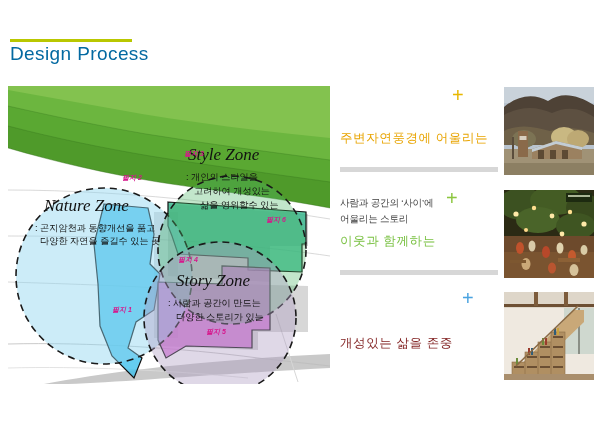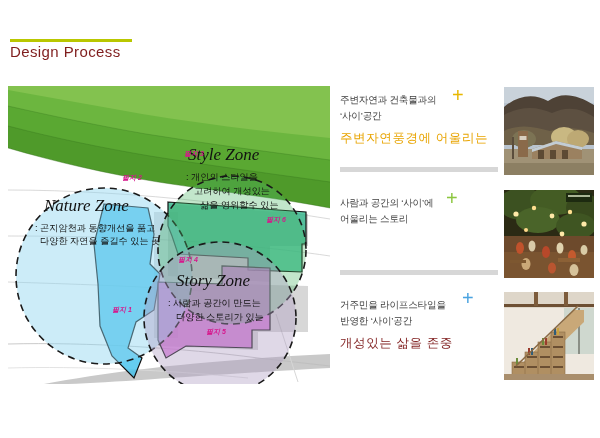--- a/index.html
+++ b/index.html
@@ -29,23 +29,23 @@
     left: 10px;
     top: 39px;
     width: 122px;
     height: 3px;
     background: #b9c700;
   }
   #page-title {
     position: absolute;
     left: 10px;
     top: 43px;
-    font-size: 15px;
+    font-size: 19px;
     letter-spacing: 0.4px;
-    color: #7f1d1d;
+    color: #0369a1;
     font-family: "Liberation Sans", sans-serif;
     white-space: nowrap;
   }
 
   
   #diagram {
     position: absolute;
     left: 8px;
     top: 86px;
     width: 322px;
@@ -233,24 +233,20 @@
         <text class="plot-label" x="170" y="176">필지 4</text>
         <text class="plot-label" x="198" y="248">필지 5</text>
         <text class="plot-label" x="258" y="136">필지 6</text>
       </g>
     </svg>
   </div>
 
   <div id="right-panel">
 
     <div class="info-row" style="top:0px;">
-      <div class="row-text">
-        <div class="row-caption">주변자연과 건축물과의
-‘사이’공간</div>
-      </div>
       <div class="row-plus" style="left:116px; top:4px; color:#e8b800;">+</div>
       <div class="row-highlight" style="color:#e8a400;">주변자연풍경에 어울리는</div>
       <div class="row-divider"></div>
       <div class="row-photo">
         <svg width="90" height="88" viewBox="0 0 90 88" xmlns="http://www.w3.org/2000/svg">
           <rect x="0" y="0" width="90" height="88" fill="#b9c4cf"></rect>
 
           <rect x="0" y="0" width="90" height="16" fill="#c9d2da"></rect>
 
           <path d="M0,20 C14,8 30,6 44,14 C58,4 74,8 90,18 L90,40 L0,40 Z" fill="#4e4236"></path>
@@ -277,20 +273,21 @@
         </svg>
       </div>
     </div>
 
     <div class="info-row" style="top:103px;">
       <div class="row-text">
         <div class="row-caption">사람과 공간의 ‘사이’에
 어울리는 스토리</div>
       </div>
       <div class="row-plus" style="left:110px; top:4px; color:#8cc63f;">+</div>
+      <div class="row-highlight" style="color:#7ac143;">이웃과 함께하는</div>
       <div class="row-divider"></div>
       <div class="row-photo">
         <svg width="90" height="88" viewBox="0 0 90 88" xmlns="http://www.w3.org/2000/svg">
           <rect x="0" y="0" width="90" height="88" fill="#2b2a14"></rect>
 
           <ellipse cx="18" cy="14" rx="24" ry="16" fill="#3c5121"></ellipse>
           <ellipse cx="52" cy="10" rx="26" ry="15" fill="#445c24"></ellipse>
           <ellipse cx="80" cy="18" rx="18" ry="14" fill="#38491d"></ellipse>
           <ellipse cx="34" cy="30" rx="22" ry="13" fill="#4a6429"></ellipse>
           <ellipse cx="72" cy="36" rx="20" ry="13" fill="#3f5522"></ellipse>
@@ -319,24 +316,20 @@
           <ellipse cx="48" cy="78" rx="4" ry="5.5" fill="#b95530"></ellipse>
           <ellipse cx="70" cy="80" rx="4.5" ry="6" fill="#d6c29a"></ellipse>
 
           <rect x="54" y="68" width="22" height="4" fill="#8c6136"></rect>
           <rect x="6" y="70" width="16" height="3" fill="#7d5730"></rect>
         </svg>
       </div>
     </div>
 
     <div class="info-row" style="top:205px;">
-      <div class="row-text">
-        <div class="row-caption">거주민을 라이프스타일을
-반영한 ‘사이’공간</div>
-      </div>
       <div class="row-plus" style="left:126px; top:2px; color:#4aa3e0;">+</div>
       <div class="row-highlight" style="color:#7f1d1d;">개성있는 삶을 존중</div>
       <div class="row-photo">
         <svg width="90" height="88" viewBox="0 0 90 88" xmlns="http://www.w3.org/2000/svg">
           <rect x="0" y="0" width="90" height="88" fill="#efe9e0"></rect>
 
           <rect x="0" y="0" width="90" height="16" fill="#ded6c9"></rect>
           <rect x="0" y="12" width="90" height="3" fill="#6d4f33"></rect>
           <rect x="30" y="0" width="4" height="14" fill="#7d5c3c"></rect>
           <rect x="60" y="0" width="4" height="14" fill="#7d5c3c"></rect>

